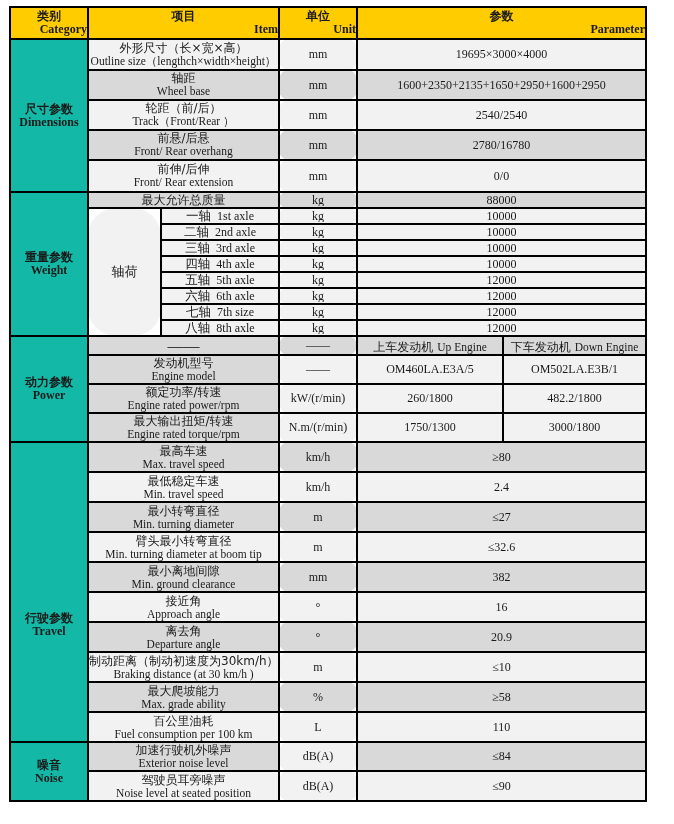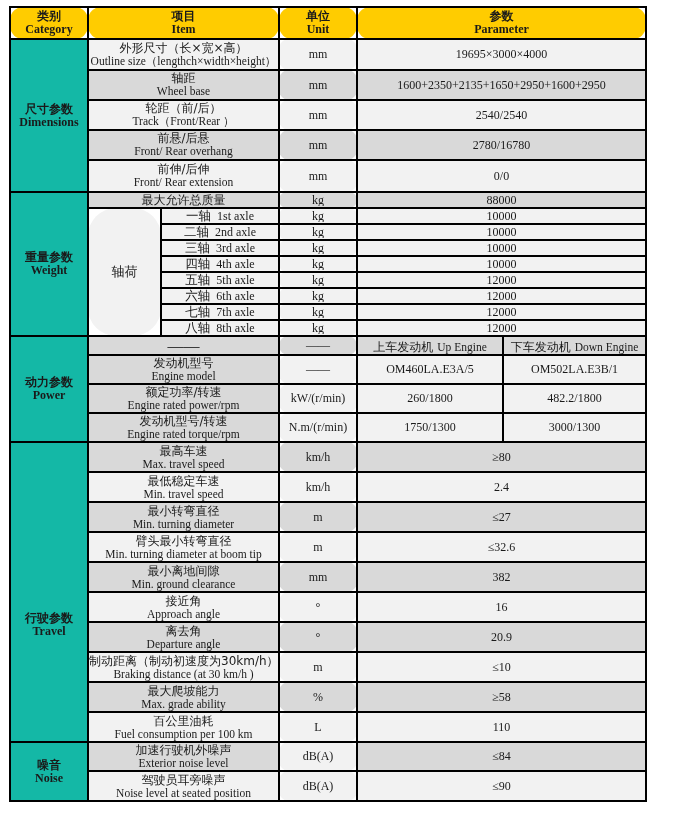--- a/index.html
+++ b/index.html
@@ -1,21 +1,21 @@
 <!DOCTYPE html>
 <html><head>
 <meta charset="utf-8">
 <style>
   html, body { margin: 0; padding: 0; background: #ffffff; }
   body { width: 674px; height: 824px; position: relative; overflow: hidden; font-family: "Liberation Serif", "DejaVu Serif", serif; color: #1a1a1a; }
   table.spec { position: absolute; left: 9px; top: 6px; border-collapse: collapse; table-layout: fixed; width: 636px; }
   table.spec td { border: 2px solid #000; padding: 0; text-align: center; vertical-align: middle; line-height: 1.08; overflow: hidden; white-space: nowrap; }
-  .hdr { background: #ffcc00; font-weight: bold; font-size: 12px; border-radius: 13px; }
+  .hdr { background: #ffcc00; font-weight: bold; font-size: 12px; }
   .hdr .zh { font-family: "DejaVu Sans", sans-serif; font-size: 12px; font-weight: bold; display: block; }
-  .hdr .en { font-size: 12px; display: block; }
+  .hdr .en { font-size: 12px; display: block; text-align: right; }
   .cat { background: #14b8a6; font-weight: bold; font-size: 12px; }
   .cat .zh { font-family: "DejaVu Sans", sans-serif; font-weight: bold; display: block; font-size: 12px; }
   .cat .en { display: block; font-size: 12px; }
   .lt { background: #f2f2f2; }
   .dk { background: #d9d9d9; margin-left: 41px; }
   .item .zh { font-family: "DejaVu Sans", sans-serif; font-size: 12px; display: block; }
   .item .en { font-size: 11.5px; display: block; }
   .unit { font-size: 12px; border-radius: 10px; }
   .val { font-size: 12px; }
   .axle-label { font-family: "DejaVu Sans", sans-serif; font-size: 13px; background: #f2f2f2; border-radius: 28px; }
@@ -138,21 +138,21 @@
     <td class="axle-item lt"><span class="zh">五轴</span>&nbsp; <span>5th axle</span></td>
     <td class="unit lt">kg</td>
     <td class="val lt" colspan="2">12000</td>
   </tr>
   <tr style="height:16px">
     <td class="axle-item lt"><span class="zh">六轴</span>&nbsp; <span>6th axle</span></td>
     <td class="unit lt">kg</td>
     <td class="val lt" colspan="2">12000</td>
   </tr>
   <tr style="height:16px">
-    <td class="axle-item lt"><span class="zh">七轴</span>&nbsp; <span>7th axle</span></td>
+    <td class="axle-item lt"><span class="zh">七轴</span>&nbsp; <span>7th size</span></td>
     <td class="unit lt">kg</td>
     <td class="val lt" colspan="2">12000</td>
   </tr>
   <tr style="height:16px">
     <td class="axle-item lt"><span class="zh">八轴</span>&nbsp; <span>8th axle</span></td>
     <td class="unit lt">kg</td>
     <td class="val lt" colspan="2">12000</td>
   </tr>
 
   <tr style="height:17px">
@@ -178,26 +178,26 @@
     <td class="item dk" colspan="2">
           <span class="zh">额定功率/转速</span>
           <span class="en">Engine rated power/rpm</span>
         </td>
     <td class="unit lt">kW/(r/min)</td>
     <td class="val lt">260/1800</td>
     <td class="val lt">482.2/1800</td>
   </tr>
   <tr style="height:29px">
     <td class="item dk" colspan="2">
-          <span class="zh">发动机型号/转速</span>
+          <span class="zh">最大输出扭矩/转速</span>
           <span class="en">Engine rated torque/rpm</span>
         </td>
     <td class="unit lt">N.m/(r/min)</td>
     <td class="val lt">1750/1300</td>
-    <td class="val lt">3000/1300</td>
+    <td class="val lt">3000/1800</td>
   </tr>
 
   <tr style="height:30px">
     <td class="cat" rowspan="10" style="vertical-align:middle;padding-top:65px">
           <span class="zh">行驶参数</span>
           <span class="en">Travel</span>
         </td>
     <td class="item dk" colspan="2">
           <span class="zh">最高车速</span>
           <span class="en">Max. travel speed</span>

